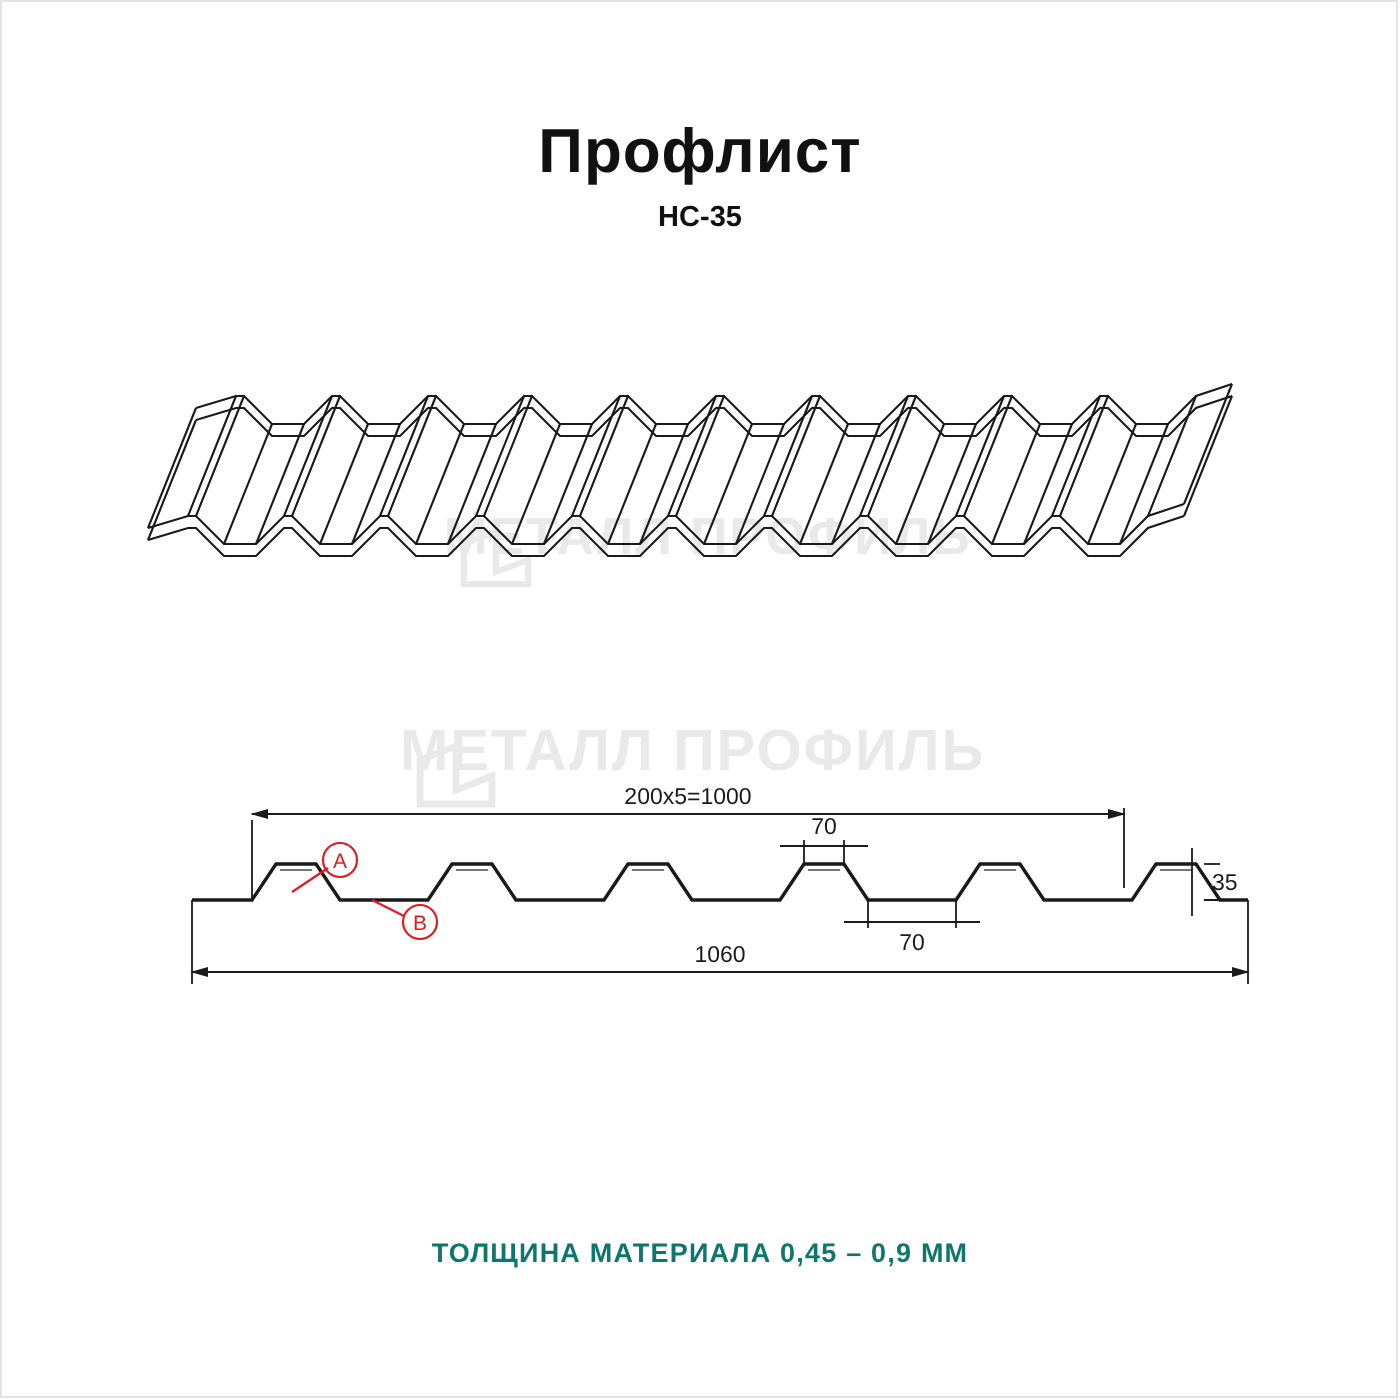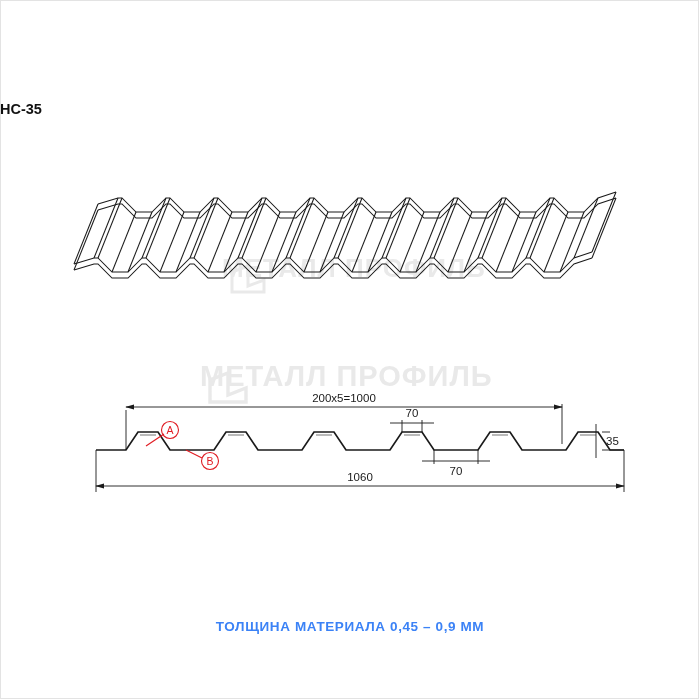--- a/index.html
+++ b/index.html
@@ -41,35 +41,35 @@
     font-size: 31px;
     font-weight: bold;
     letter-spacing: 0.5px;
     color: #111;
   }
   #subtitle {
     position: absolute;
     left: 0;
     top: 101px;
     width: 700px;
-    text-align: left;
+    text-align: center;
     font-size: 14.5px;
     font-weight: bold;
     color: #111;
   }
   #footnote {
     position: absolute;
     left: 0;
     top: 619px;
     width: 700px;
     text-align: center;
     font-size: 13.5px;
     font-weight: bold;
     letter-spacing: 0.6px;
-    color: #3b82f6;
+    color: #0f766e;
   }
 
   
   .watermark {
     position: absolute;
     color: #e9e9e9;
     font-weight: bold;
     white-space: nowrap;
     pointer-events: none;
     user-select: none;
@@ -99,20 +99,21 @@
   #section-wrap { left: 90px; top: 374px; }
   svg { display: block; overflow: visible; }
 </style>
 </head>
 <body>
 
 <div id="page">
 
   <div class="frame"></div>
 
+  <div id="title">Профлист</div>
   <div id="subtitle">НС-35</div>
 
   <div class="wm-mark" style="left:228px; top:262px;">
     <svg width="46" height="34" viewBox="0 0 46 34" aria-hidden="true">
       <g fill="none" stroke="#e9e9e9" stroke-width="3">
         <path d="M4 30 L4 10 L20 4 L20 24 L36 18 L36 30 Z"></path>
       </g>
     </svg>
   </div>
   <div class="watermark" id="wm1">МЕТАЛЛ ПРОФИЛЬ</div>

